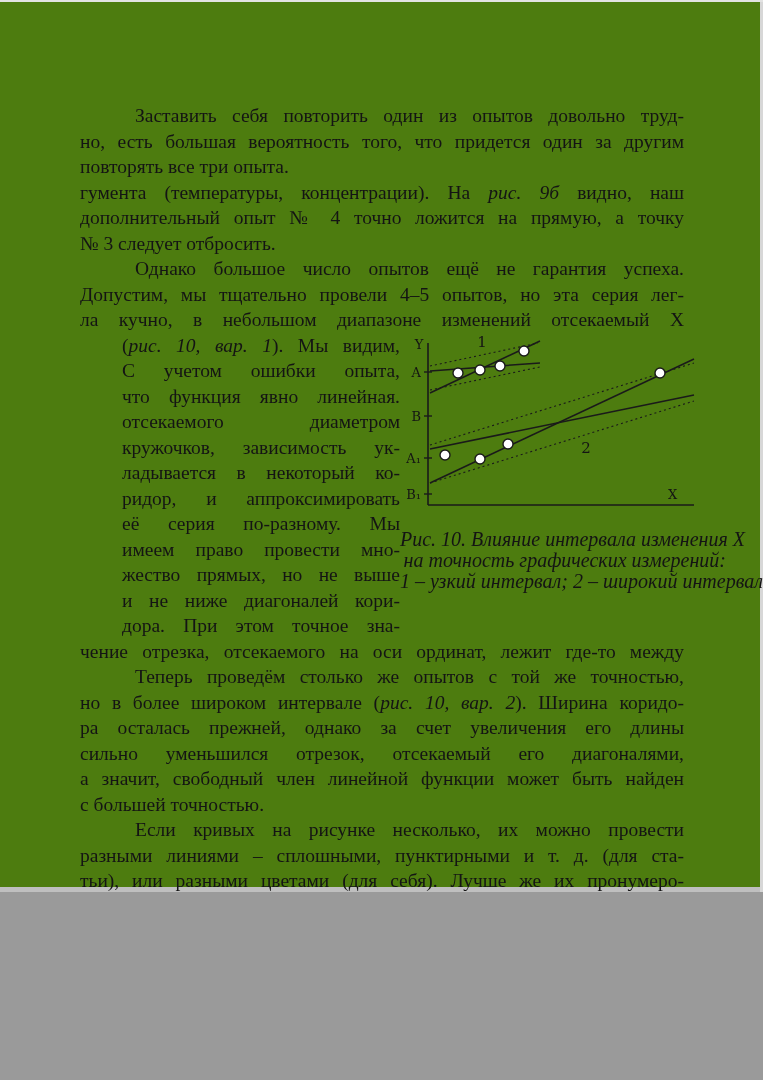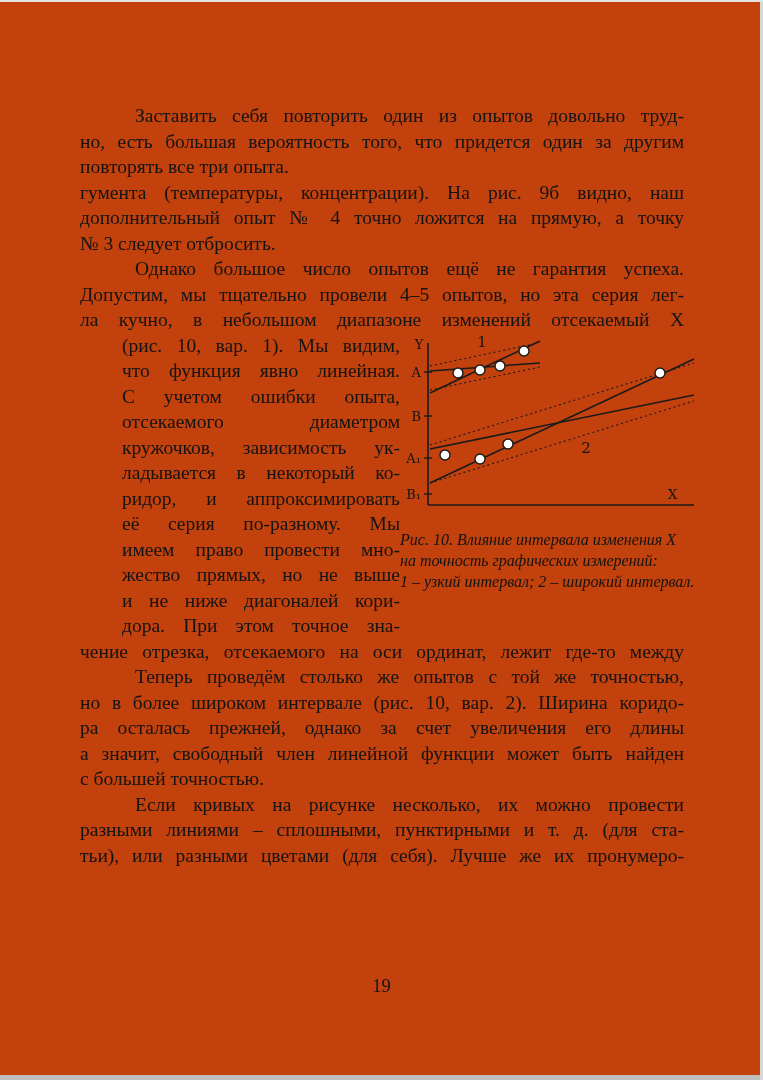--- a/index.html
+++ b/index.html
@@ -1,34 +1,34 @@
 <!DOCTYPE html>
 <html><head>
 <meta charset="utf-8">
 <style>
   html,body { margin:0; padding:0; background:#9a9a9a; }
   .page {
-    position:relative; width:763px; height:1080px; background:#c2410c;
+    position:relative; width:763px; height:892px; background:#4d7c0f;
     font-family:"Liberation Serif","DejaVu Serif",serif; color:#141414;
     overflow:hidden; margin:0 auto;
     box-shadow: inset 0 2px 0 #e3e3e3, inset -3px 0 0 #d7d7d7, inset 0 -5px 0 #bfbfbf;
   }
   .content {
     position:absolute; left:80px; top:103px; width:604px;
     font-size:19.5px; line-height:25.5px;
   }
   .line { text-align:justify; text-align-last:justify; white-space:nowrap; }
   .line.end { text-align-last:left; }
   .line.indent { text-indent:55px; }
-  .em { }
+  .em { font-style:italic; }
   .wrap-row { display:flex; align-items:flex-start;margin-left:42px; }
   .wrap-left { width:278px; flex:0 0 278px; }
   .wrap-right { width:326px; margin-left:auto; }
   .figure-svg { display:block; }
-  .caption { margin-top:4px; font-style:italic; font-size:16px; line-height:21px; text-align:left; white-space:nowrap; }
+  .caption { margin-top:4px; font-style:italic; font-size:20px; line-height:21px; text-align:right; white-space:nowrap; }
   .page-number { position:absolute; left:0; right:0; top:976px; text-align:center; font-size:18.5px; }
   svg text { font-family:"DejaVu Serif","Liberation Serif",serif; fill:#141414; }
   svg line, svg circle { stroke:#1a1a1a; }
 </style>
 </head>
 <body>
 
 <div class="page">
   <div class="content">
 
@@ -46,22 +46,22 @@
 
     <div>
       <div class="line indent">Однако большое число опытов ещё не гарантия успеха.</div>
       <div class="line">Допустим, мы тщательно провели 4–5 опытов, но эта серия лег-</div>
       <div class="line">ла кучно, в небольшом диапазоне изменений отсекаемый X</div>
     </div>
 
     <div class="wrap-row">
       <div class="wrap-left">
         <div class="line"><span>(</span><span class="em">рис. 10, вар. 1</span><span>). Мы видим,</span></div>
+        <div class="line">С учетом ошибки опыта,</div>
         <div class="line">что функция явно линейная.</div>
-        <div class="line">С учетом ошибки опыта,</div>
         <div class="line">отсекаемого диаметром</div>
         <div class="line">кружочков, зависимость ук-</div>
         <div class="line">ладывается в некоторый ко-</div>
         <div class="line">ридор, и аппроксимировать</div>
         <div class="line">её серия по-разному. Мы</div>
         <div class="line">имеем право провести мно-</div>
         <div class="line">жество прямых, но не выше</div>
         <div class="line">и не ниже диагоналей кори-</div>
         <div class="line">дора. При этом точное зна-</div>
       </div>
@@ -120,20 +120,21 @@
     </div>
 
     <div>
       <div class="line">чение отрезка, отсекаемого на оси ординат, лежит где-то между</div>
     </div>
 
     <div>
       <div class="line indent">Теперь проведём столько же опытов с той же точностью,</div>
       <div class="line"><span>но в более широком интервале (</span><span class="em">рис. 10, вар. 2</span><span>). Ширина коридо-</span></div>
       <div class="line">ра осталась прежней, однако за счет увеличения его длины</div>
+      <div class="line">сильно уменьшился отрезок, отсекаемый его диагоналями,</div>
       <div class="line">а значит, свободный член линейной функции может быть найден</div>
       <div class="line end">с большей точностью.</div>
     </div>
 
     <div>
       <div class="line indent">Если кривых на рисунке несколько, их можно провести</div>
       <div class="line">разными линиями – сплошными, пунктирными и т. д. (для ста-</div>
       <div class="line">тьи), или разными цветами (для себя). Лучше же их пронумеро-</div>
     </div>
 

